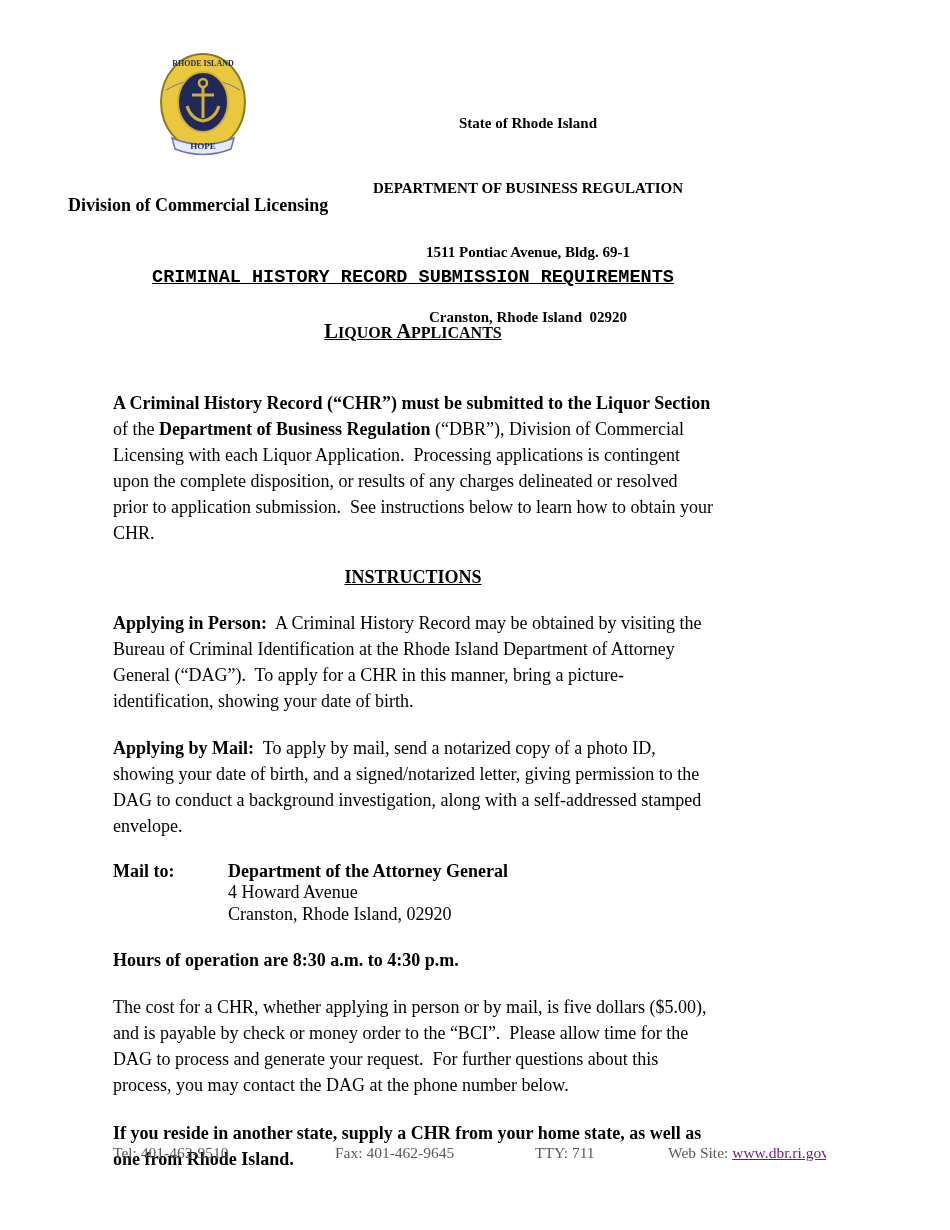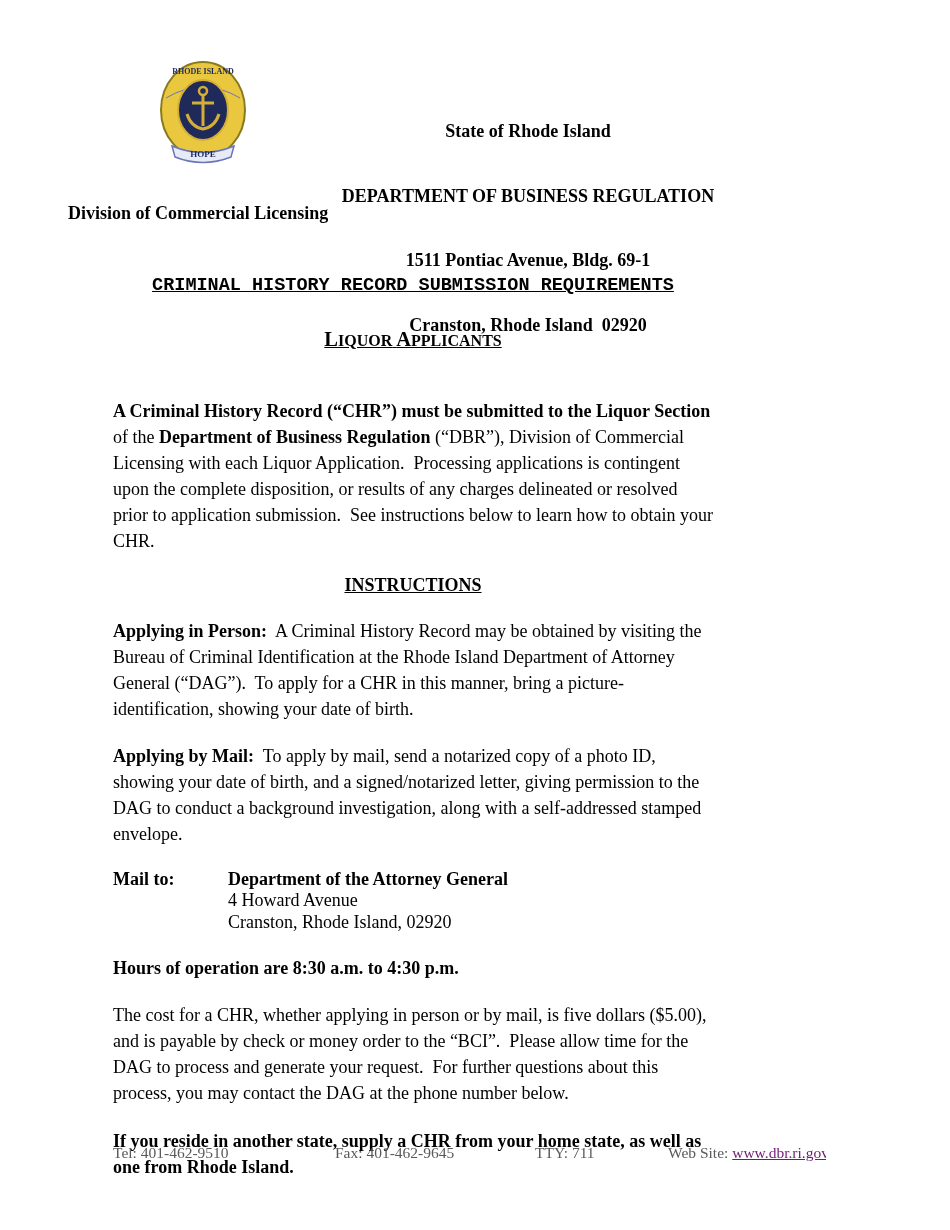--- a/index.html
+++ b/index.html
@@ -3,30 +3,30 @@
 <meta charset="utf-8">
 <style>
   * { margin:0; padding:0; box-sizing:border-box; }
   html,body { background:#ffffff; }
   .page {
     position:relative;
     width:826px; height:1230px;
     background:#ffffff;
     font-family:"Liberation Serif", serif;
     color:#000000;
-    padding:8px 113px;
+    padding:0 113px;
     overflow:hidden;
     border-radius:19px;
   }
   
   .letterhead { position:relative; height:170px; }
   .seal { position:absolute; left:45px; top:50px; width:90px; height:110px; }
   .lh-text {
     position:absolute; left:77px; top:70px; width:676px;
-    text-align:center; font-weight:bold; font-size:18px; line-height:21.5px;
+    text-align:center; font-weight:bold; font-size:15px; line-height:21.5px;
     white-space:pre-wrap;
   }
   
   .division {
     margin-top:25px; margin-left:-45px;
     display:inline-block; text-align:center;
     font-weight:bold; font-size:18px; line-height:21.5px;
   }
   
   .doc-title {

